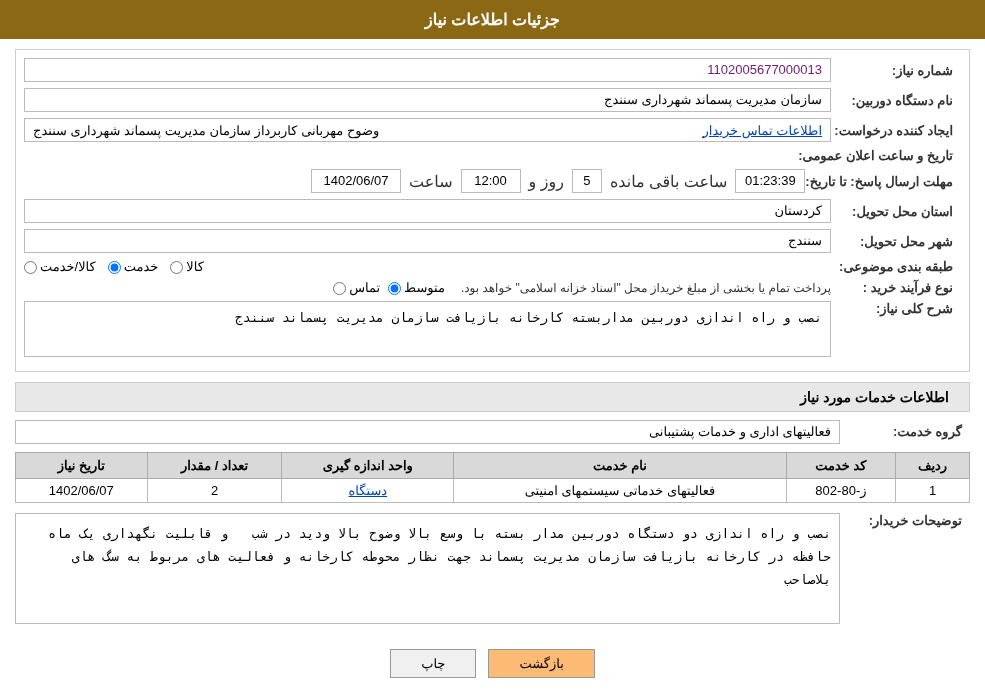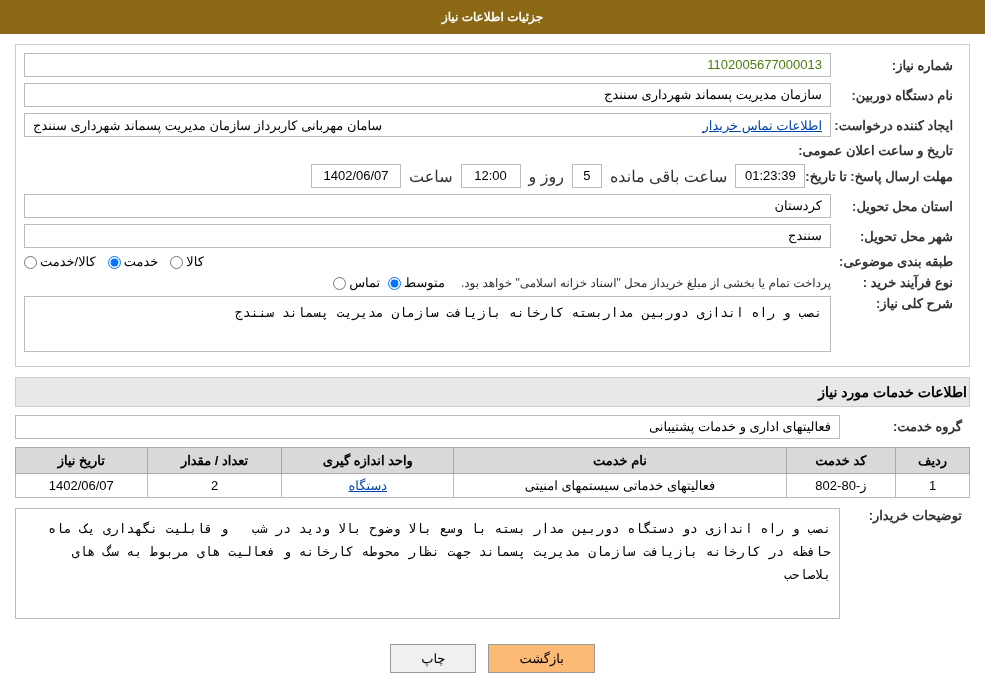--- a/index.html
+++ b/index.html
@@ -13,21 +13,21 @@
       max-width: 985px;
       margin: 0 auto;
       background: #fff;
       min-height: 691px;
     }
     .header-bar {
       background: #8B6914;
       color: #fff;
       text-align: center;
       padding: 10px 15px;
-      font-size: 12px;
+      font-size: 16px;
       font-weight: bold;
     }
     .main-content {
       padding: 10px 15px;
     }
     .info-section {
       border: 1px solid #ccc;
       margin-bottom: 10px;
       padding: 8px;
       background: #fff;
@@ -46,37 +46,37 @@
     }
     .value-box {
       border: 1px solid #bbb;
       background: #fff;
       padding: 3px 8px;
       min-height: 24px;
       flex: 1;
       text-align: right;
     }
     .value-box.highlight {
-      color: #4d7c0f;
+      color: #701a75;
     }
     .link-text {
       color: #0645ad;
       text-decoration: underline;
       cursor: pointer;
     }
     .date-row {
       display: flex;
       align-items: center;
       gap: 4px;
       flex: 1;
     }
     .section-title {
       background: #e8e8e8;
       border: 1px solid #ccc;
-      padding: 6px 2px;
+      padding: 6px 20px;
       font-weight: bold;
       font-size: 14px;
       margin-bottom: 8px;
       text-align: right;
     }
     .radio-group {
       display: flex;
       gap: 12px;
       align-items: center;
       flex-direction: row-reverse;
@@ -204,21 +204,21 @@
 
       <div class="row">
         <span class="label">نام دستگاه دوربین:</span>
         <div class="value-box">سازمان مدیریت پسماند شهرداری سنندج</div>
       </div>
 
       <div class="row">
         <span class="label">ایجاد کننده درخواست:</span>
         <div class="value-box" style="display:flex; align-items:center; justify-content:space-between;">
           <span class="link-text">اطلاعات تماس خریدار</span>
-          <span>سامان مهربانی کاربرداز سازمان مدیریت پسماند شهرداری سنندج</span>
+          <span>وضوح مهربانی کاربرداز سازمان مدیریت پسماند شهرداری سنندج</span>
         </div>
       </div>
 
       <div class="row">
         <span class="label">تاریخ و ساعت اعلان عمومی:</span>
       </div>
 
       <div class="row">
         <span class="label">مهلت ارسال پاسخ: تا تاریخ:</span>
         <div class="date-row">

